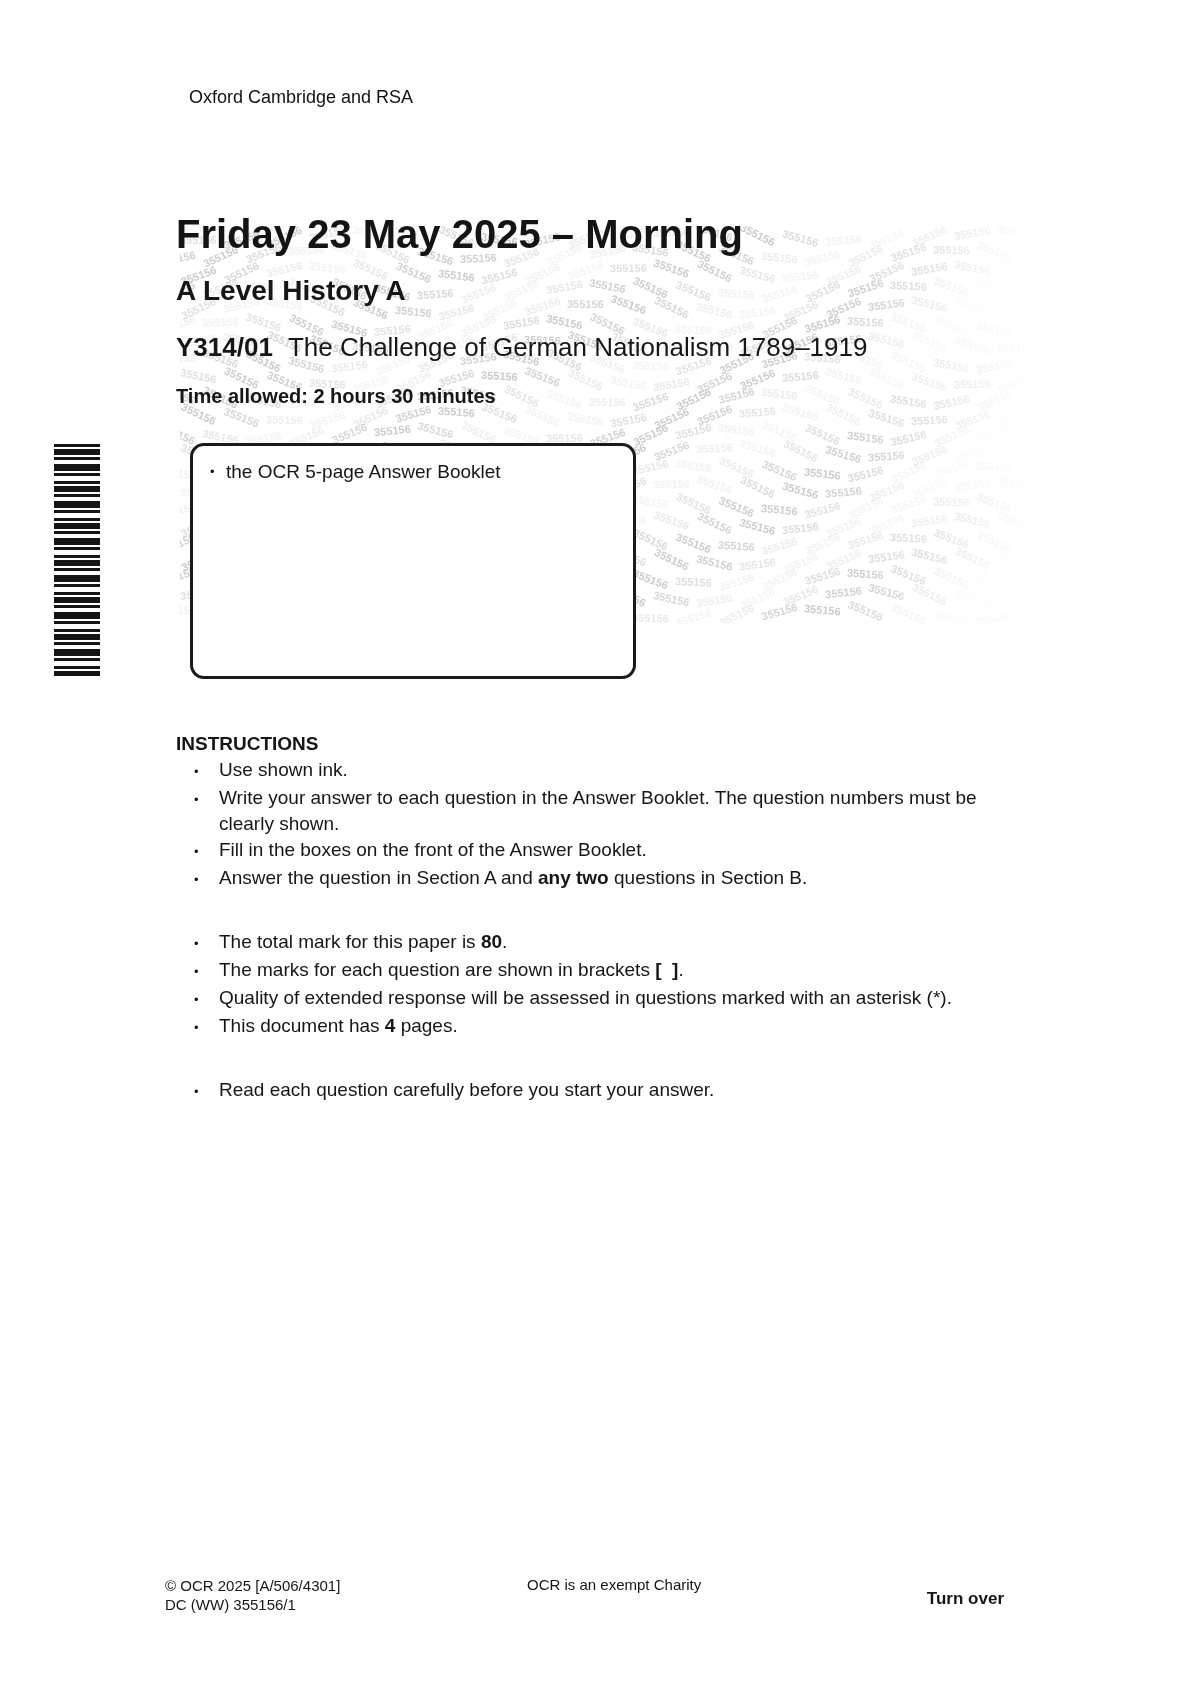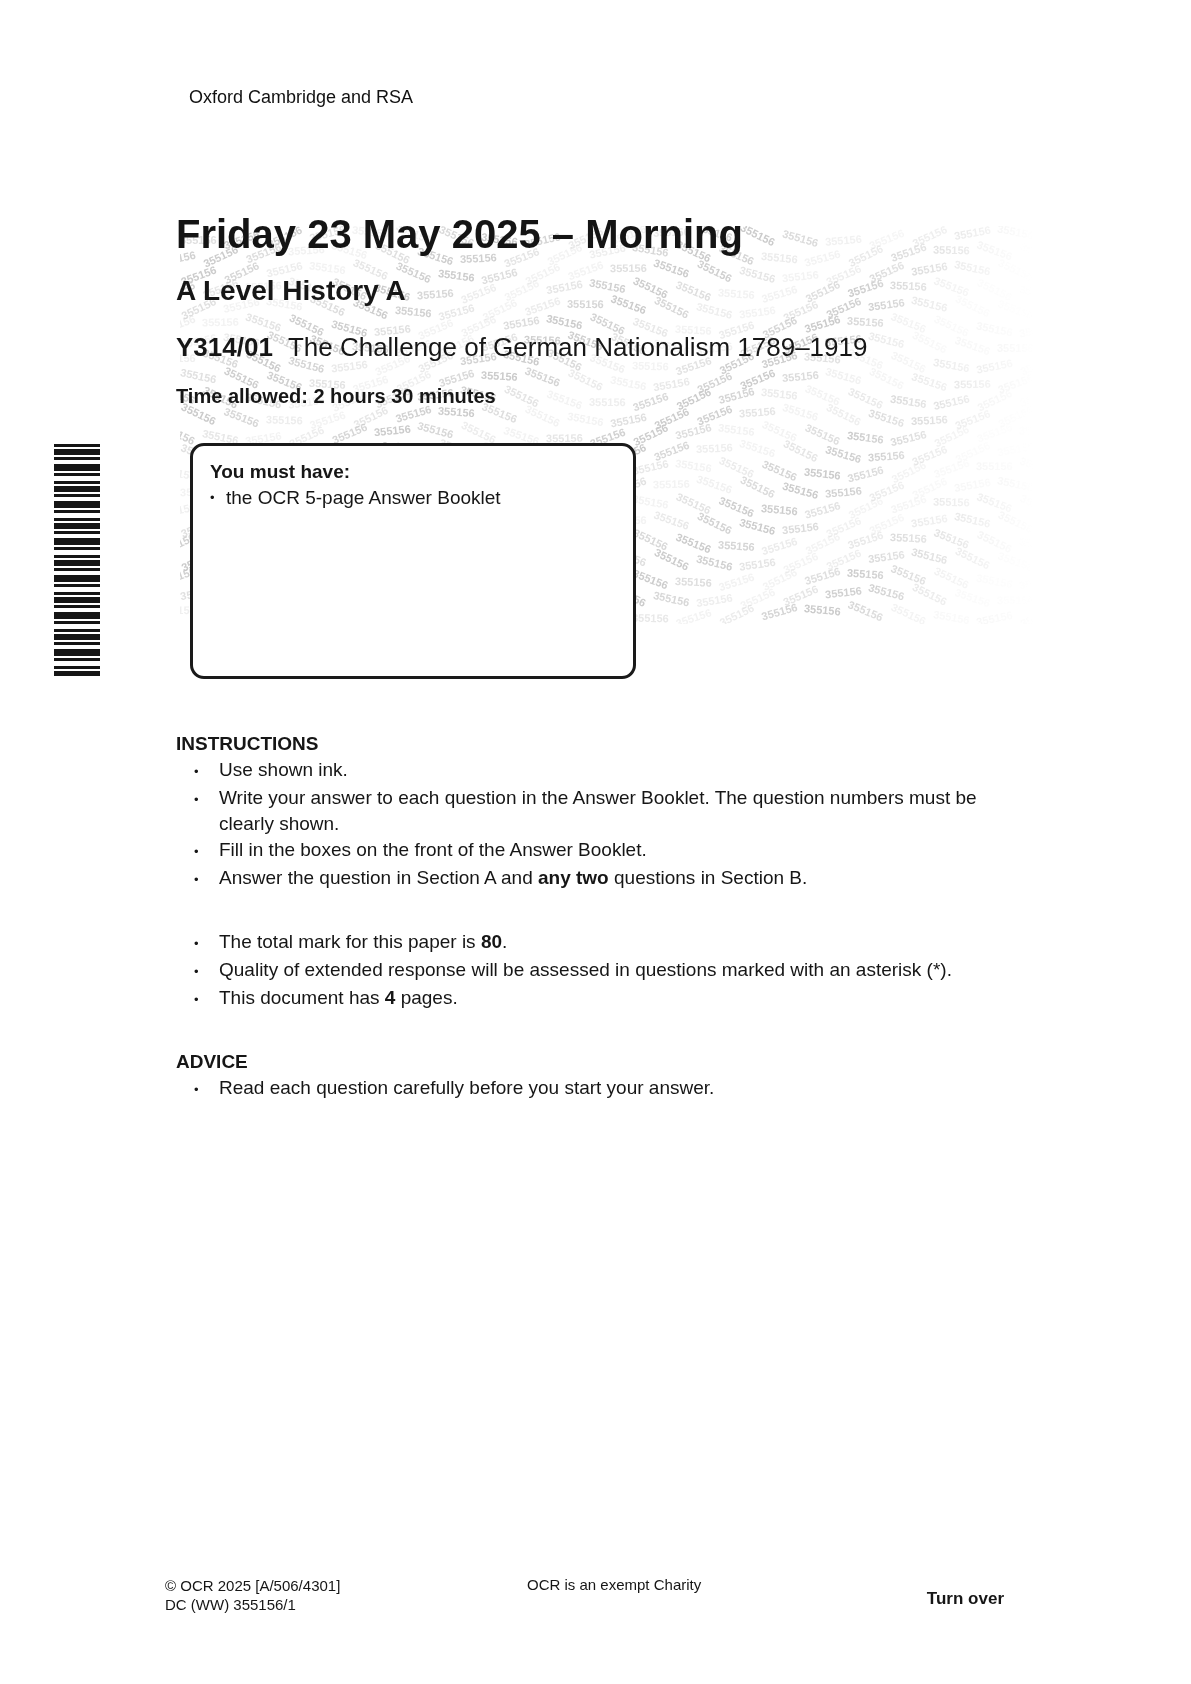--- a/index.html
+++ b/index.html
@@ -134,21 +134,20 @@
     </div>
     <div class="h-time">Time allowed: 2 hours 30 minutes</div>
   </div>
 
   <div class="barcode">
     <div class="barcode-text">*1406182886*</div>
     <div class="barcode-bars"></div>
   </div>
 
   <div class="musthave">
-    <div class="mh-head">You must have:</div>
     <div class="mh-item">
       <span class="mh-txt">the OCR 5-page Answer Booklet</span>
     </div>
   </div>
 
   <div class="bodytext">
 
     <div class="section">
       <h3 class="sec-head">INSTRUCTIONS</h3>
       <div class="bullet-row">
@@ -169,30 +168,33 @@
       </div>
     </div>
 
     <div class="section">
       <div class="bullet-row">
         <span class="dot"></span>
         <span class="txt"><span>The total mark for this paper is </span><span class="b">80</span><span>.</span></span>
       </div>
       <div class="bullet-row">
         <span class="dot"></span>
+        <span class="txt"><span>The marks for each question are shown in brackets </span><span class="b">[  ]</span><span>.</span></span>
+      </div>
+      <div class="bullet-row">
+        <span class="dot"></span>
         <span class="txt"><span>Quality of extended response will be assessed in questions marked with an asterisk (*).</span><span class="b"></span><span></span></span>
       </div>
       <div class="bullet-row">
         <span class="dot"></span>
         <span class="txt"><span>This document has </span><span class="b">4</span><span> pages.</span></span>
       </div>
     </div>
 
     <div class="section">
-      <h3 class="sec-head">ADVICE</h3>
       <div class="bullet-row">
         <span class="dot"></span>
         <span class="txt"><span>Read each question carefully before you start your answer.</span><span class="b"></span><span></span></span>
       </div>
     </div>
 
   </div>
 
   <div class="f-copy">
     <div>© OCR 2025 [A/506/4301]</div>

